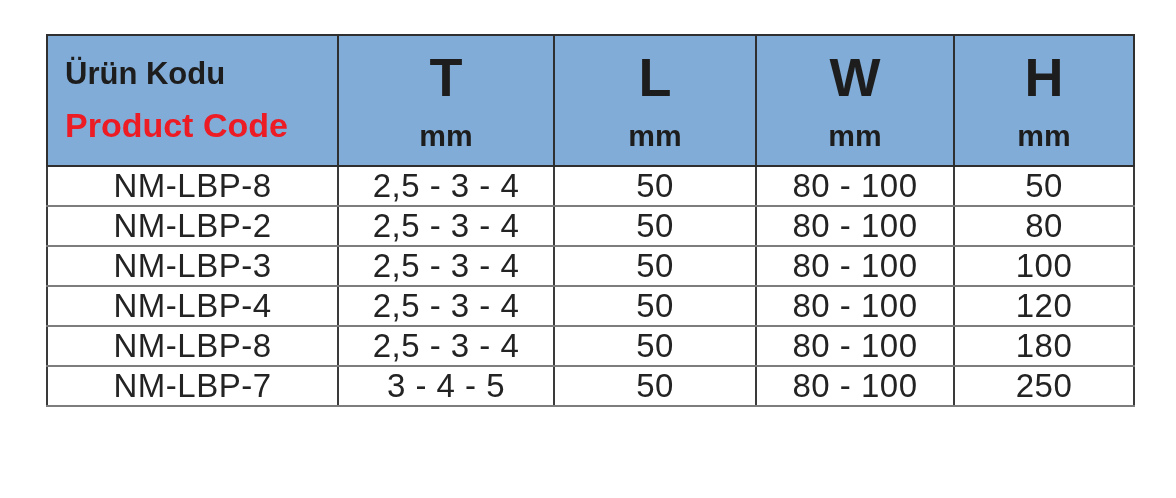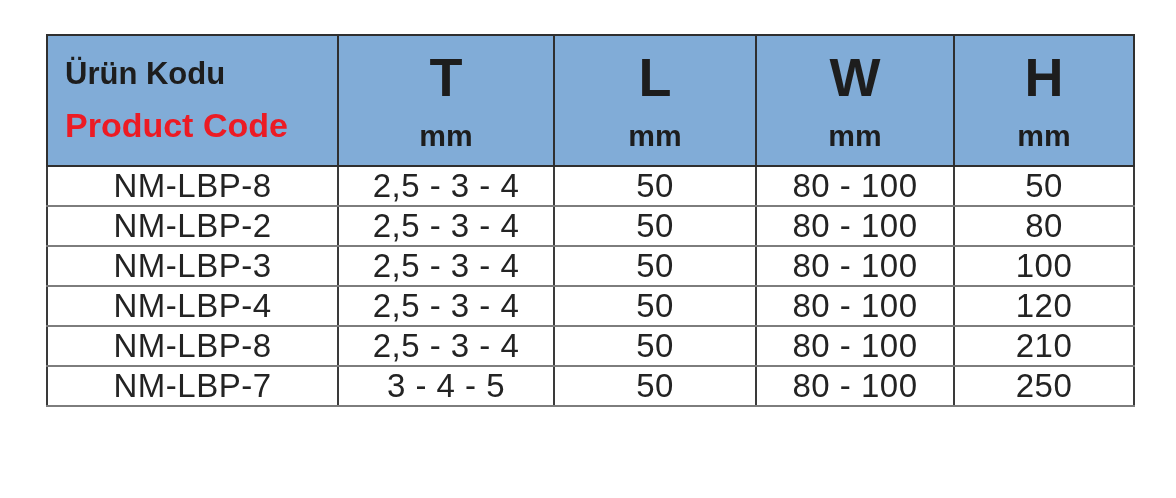--- a/index.html
+++ b/index.html
@@ -156,21 +156,21 @@
         <td>2,5 - 3 - 4</td>
         <td>50</td>
         <td>80 - 100</td>
         <td>120</td>
       </tr>
       <tr>
         <td>NM-LBP-8</td>
         <td>2,5 - 3 - 4</td>
         <td>50</td>
         <td>80 - 100</td>
-        <td>210</td>
+        <td>180</td>
       </tr>
       <tr>
         <td>NM-LBP-7</td>
         <td>3 - 4 - 5</td>
         <td>50</td>
         <td>80 - 100</td>
         <td>250</td>
       </tr>
     </tbody>
   </table>

